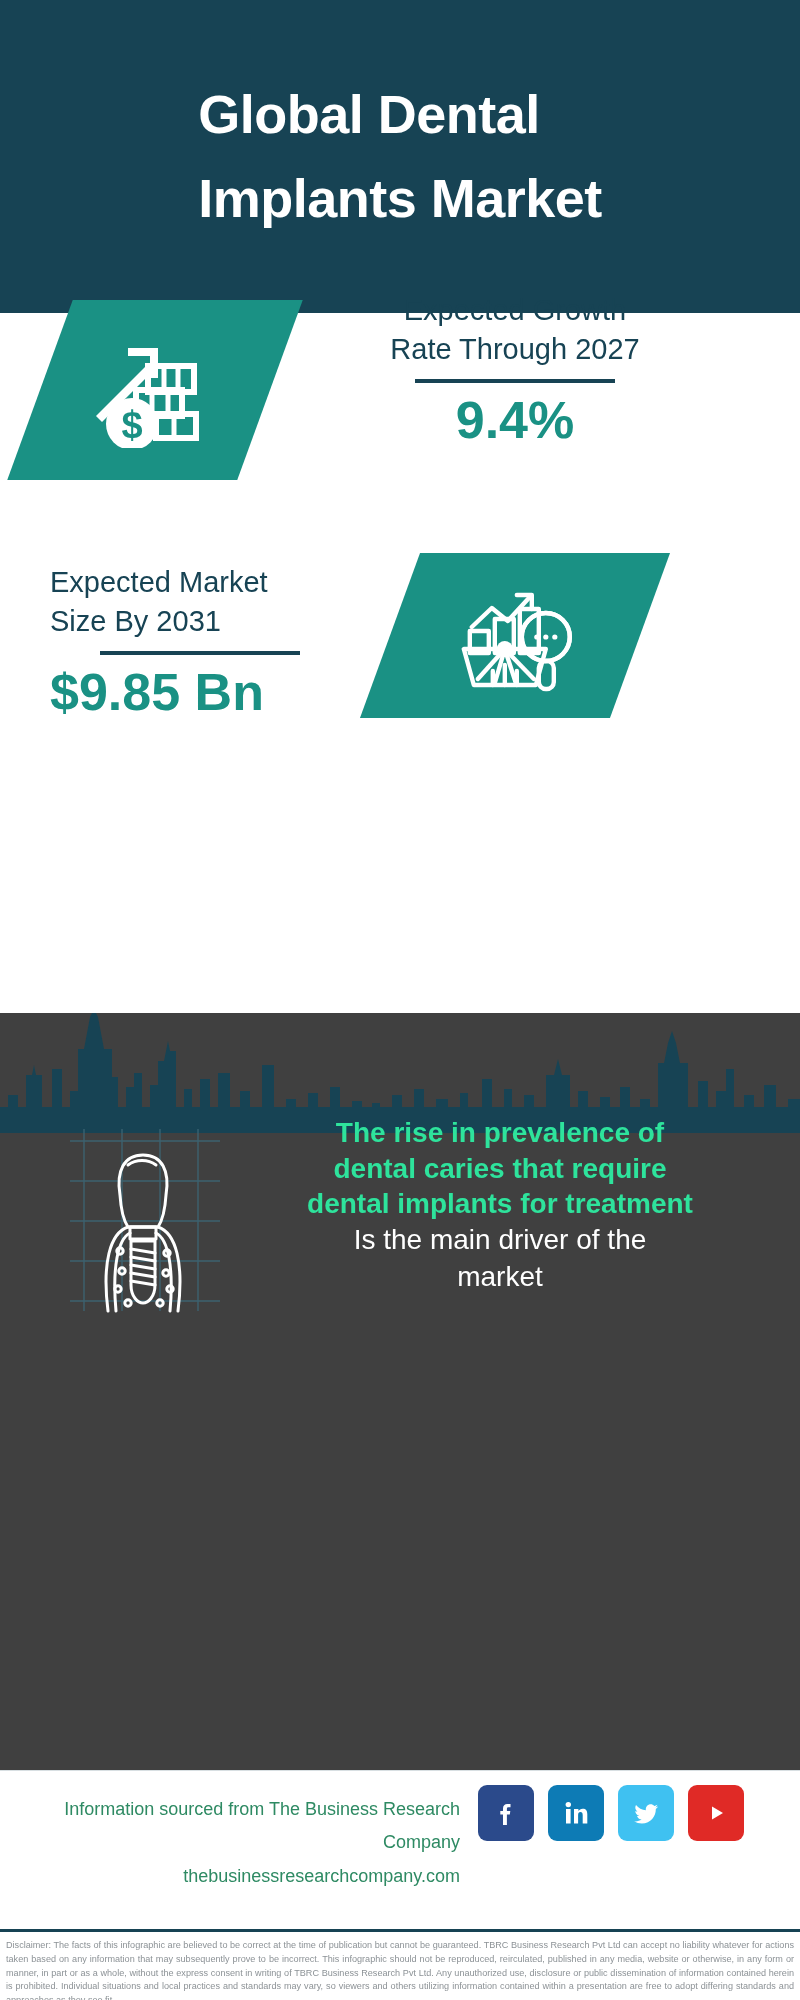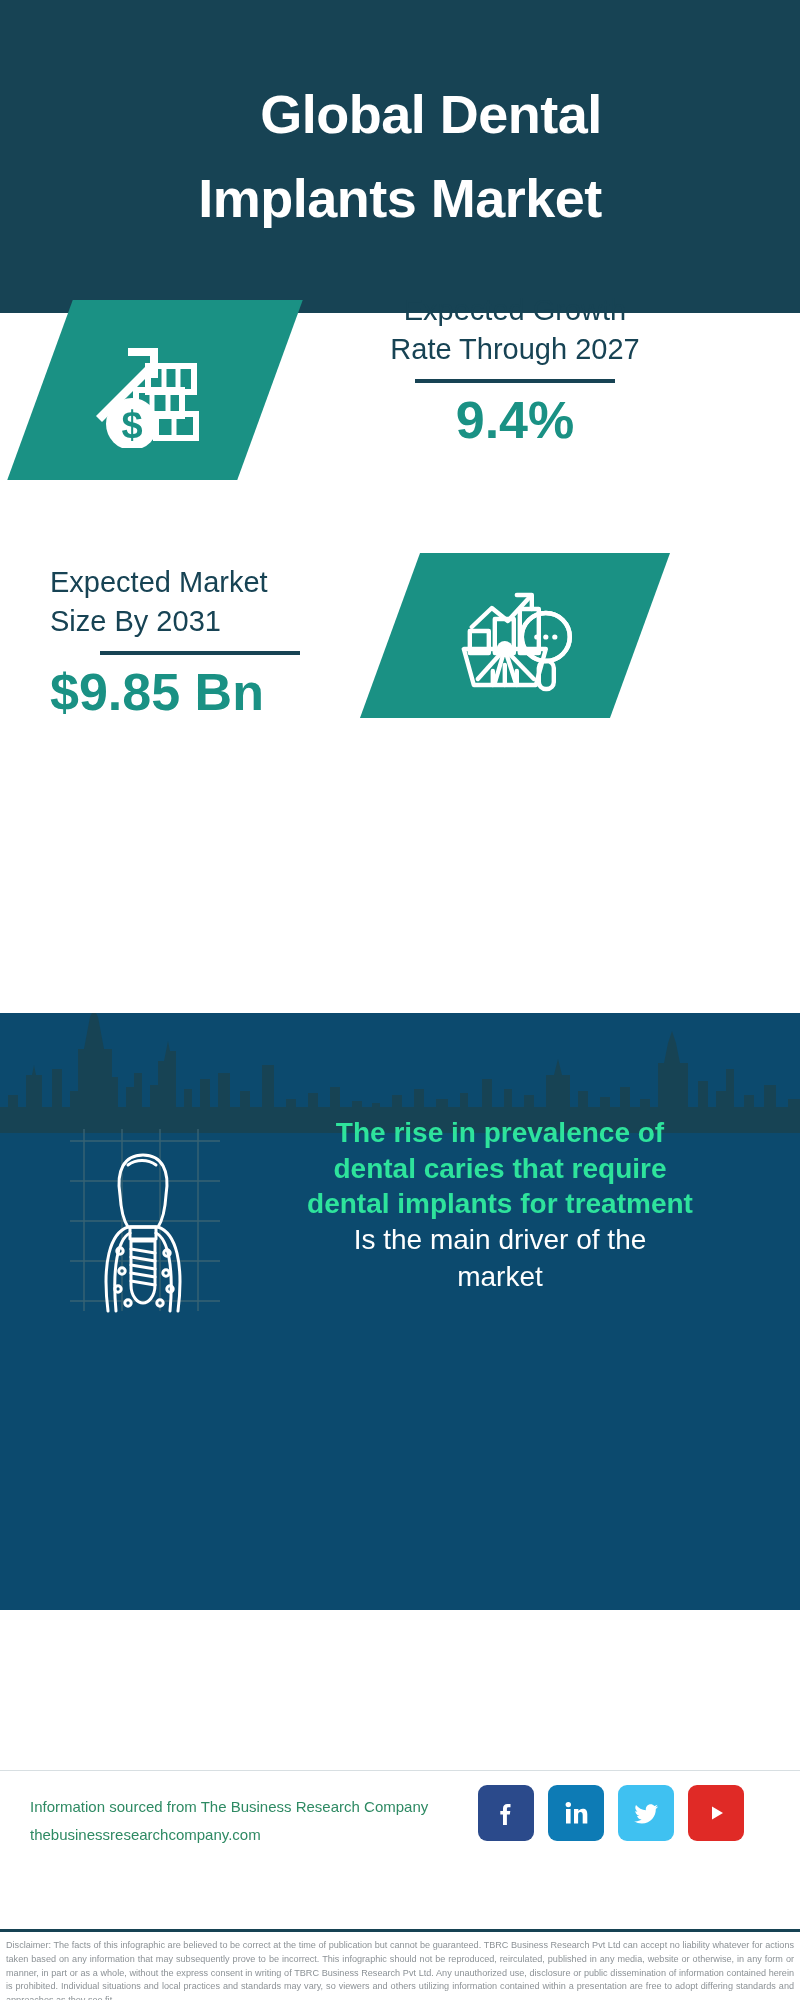--- a/index.html
+++ b/index.html
@@ -10,21 +10,21 @@
   }
   .page { width:800px; height:2000px; position:relative; background:#fff; }
 
   
   .header {
     position:absolute; left:0; top:0; width:800px; height:313px;
     background:#174354; display:flex; align-items:center; justify-content:center;
   }
   .header-title {
     color:#ffffff; font-weight:bold; font-size:54px; line-height:1.55;
-    text-align:right; letter-spacing:-0.5px; padding:0 40px;
+    text-align:left; letter-spacing:-0.5px; padding:0 40px;
   }
 
   
   .white-zone {
     position:absolute; left:0; top:313px; width:800px; height:700px; background:#fff;
   }
 
   
   .block1 { position:absolute; left:0; top:0; width:800px; height:260px; }
   .para {
@@ -42,43 +42,43 @@
   .val { color:#1a9184; font-weight:bold; font-size:52px; line-height:1.2; }
 
   
   .block2 { position:absolute; left:0; top:250px; width:800px; height:240px; }
   .b2-text { position:absolute; left:50px; top:0px; width:300px; text-align:left; }
   .para-2 { left:390px; top:-10px; width:250px; height:165px; transform:skewX(-20deg); }
   .para-2 .ico { transform:skewX(20deg); }
 
   
   .dark-zone {
-    position:absolute; left:0; top:1013px; width:800px; height:597px;
-    background:#0c4a6e; overflow:hidden;
+    position:absolute; left:0; top:1013px; width:800px; height:757px;
+    background:#404040; overflow:hidden;
   }
   .skyline { position:absolute; left:0; top:-10px; width:800px; height:130px; }
 
   
   .driver-row { position:absolute; left:0; top:110px; width:800px; }
   .tooth-wrap { position:absolute; left:50px; top:0px; width:180px; height:190px; }
   .driver-text { position:absolute; left:225px; top:-8px; width:550px; text-align:center; }
   .green-bold { color:#2ee39c; font-weight:bold; font-size:28px; line-height:1.27; }
   .white-reg { color:#ffffff; font-weight:normal; font-size:28px; line-height:1.32; }
 
   
   .region-row { position:absolute; left:0; top:1190px; width:800px; }
 
   
   .src-footer {
     position:absolute; left:0; top:1770px; width:800px; height:115px; background:#fff;
     border-top:1px solid #d8dfe2;
   }
   .src-text { position:absolute; left:30px; top:22px; width:430px; }
   .src-line {
-    color:#2e8a63; font-size:15px; line-height:1.85; font-weight:normal;
+    color:#2e8a63; font-size:18px; line-height:1.85; font-weight:normal;text-align:right;
   }
   .socials { position:absolute; left:478px; top:14px; display:flex; gap:14px; }
   .sbtn {
     width:56px; height:56px; border-radius:9px;
     display:flex; align-items:center; justify-content:center;
   }
   .fb { background:#2b4a8b; }
   .li { background:#0d7bb5; }
   .tw { background:#3fc1f1; }
   .yt { background:#e02a26; }

